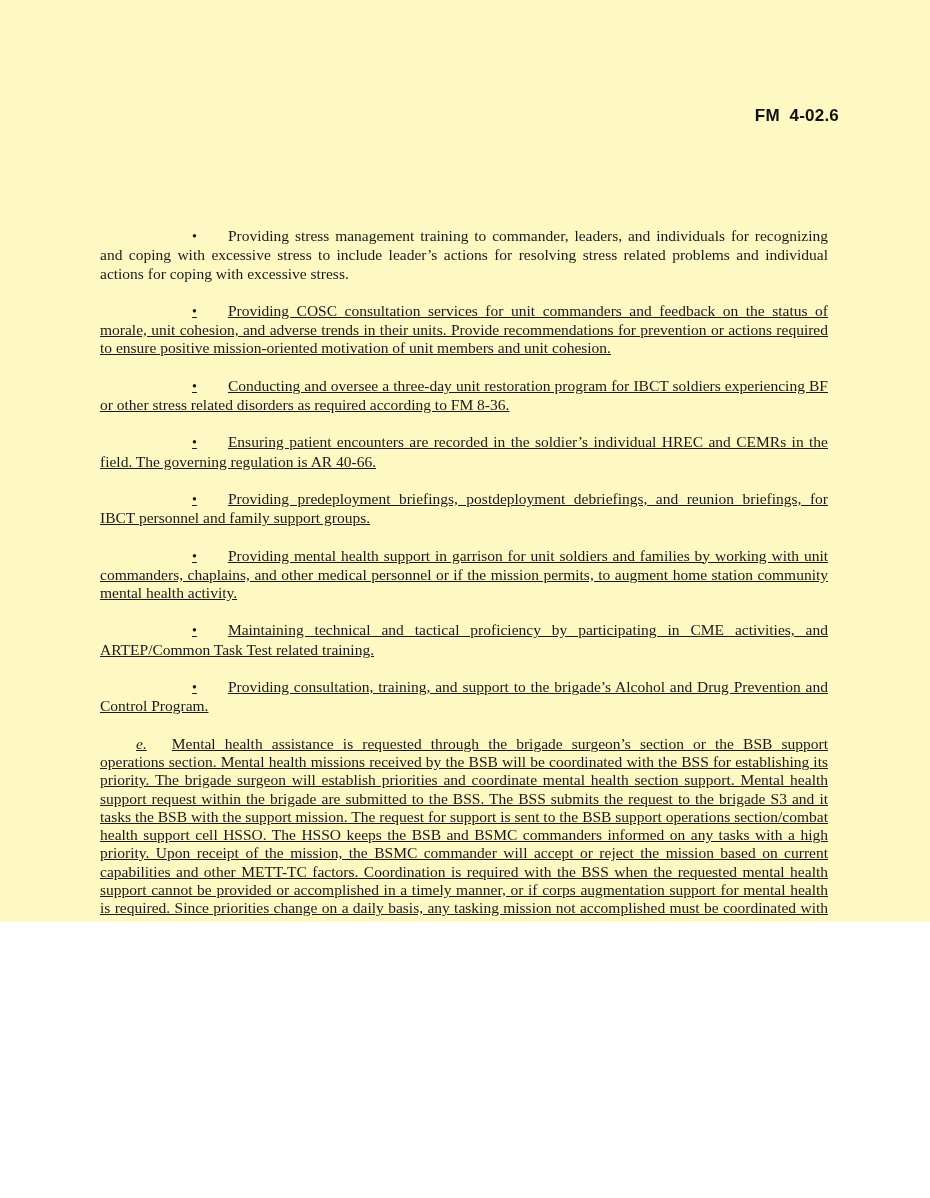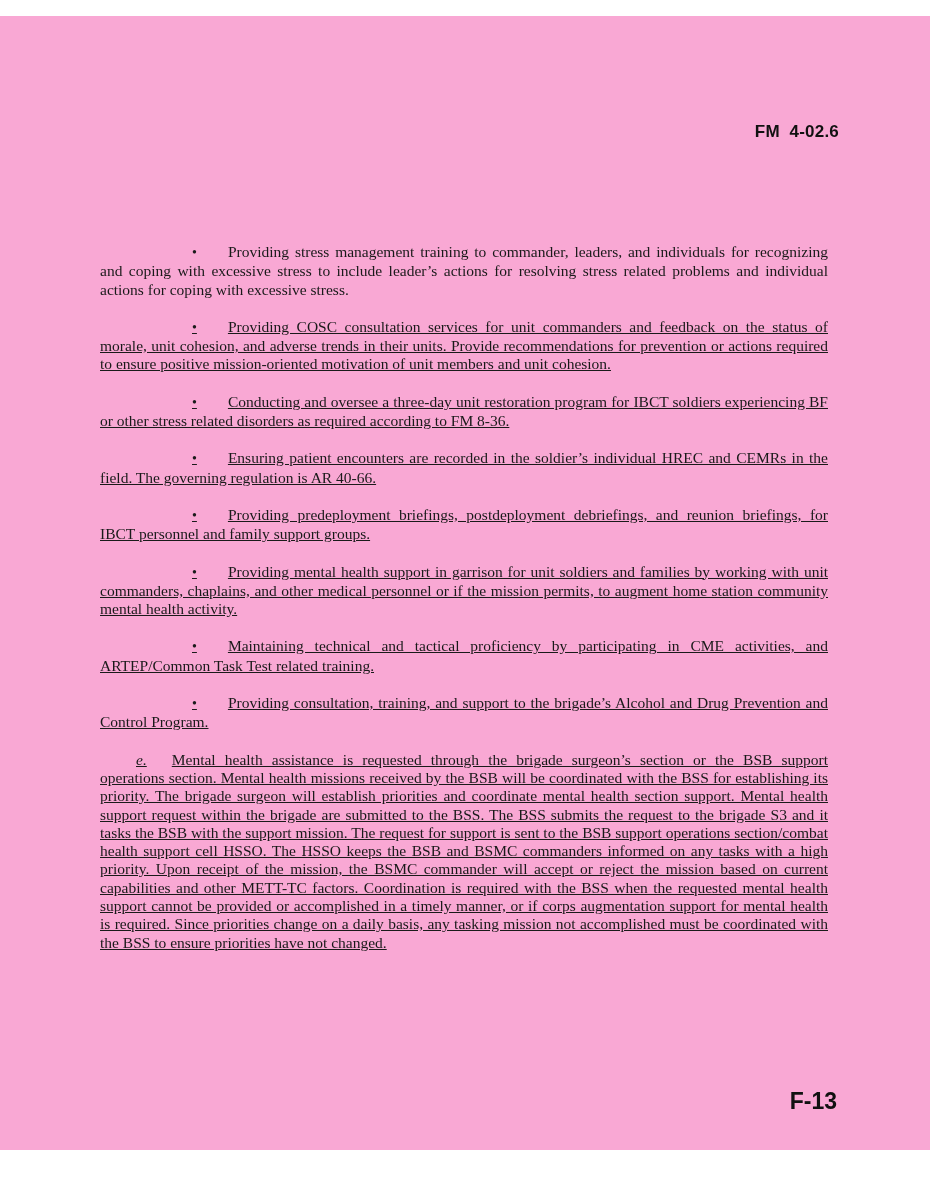--- a/index.html
+++ b/index.html
@@ -1,24 +1,23 @@
 <!DOCTYPE html>
 <html><head>
 <meta charset="utf-8">
 <style>
   html, body { margin: 0; padding: 0; background: #ffffff; }
   .page {
     position: relative;
     width: 930px;
-    height: 1134px;
-    background: #f9a8d4;
+    height: 922px;
+    background: #fef9c3;
     font-family: "Liberation Serif", serif;
     color: #1a1a1a;
     overflow: hidden;
-    margin-top: 16px;
   }
   .doc-header {
     position: absolute;
     top: 106px;
     right: 91px;
     font-family: "Liberation Sans", sans-serif;
     font-weight: bold;
     font-size: 17px;
     letter-spacing: 0.2px;
     white-space: pre;

